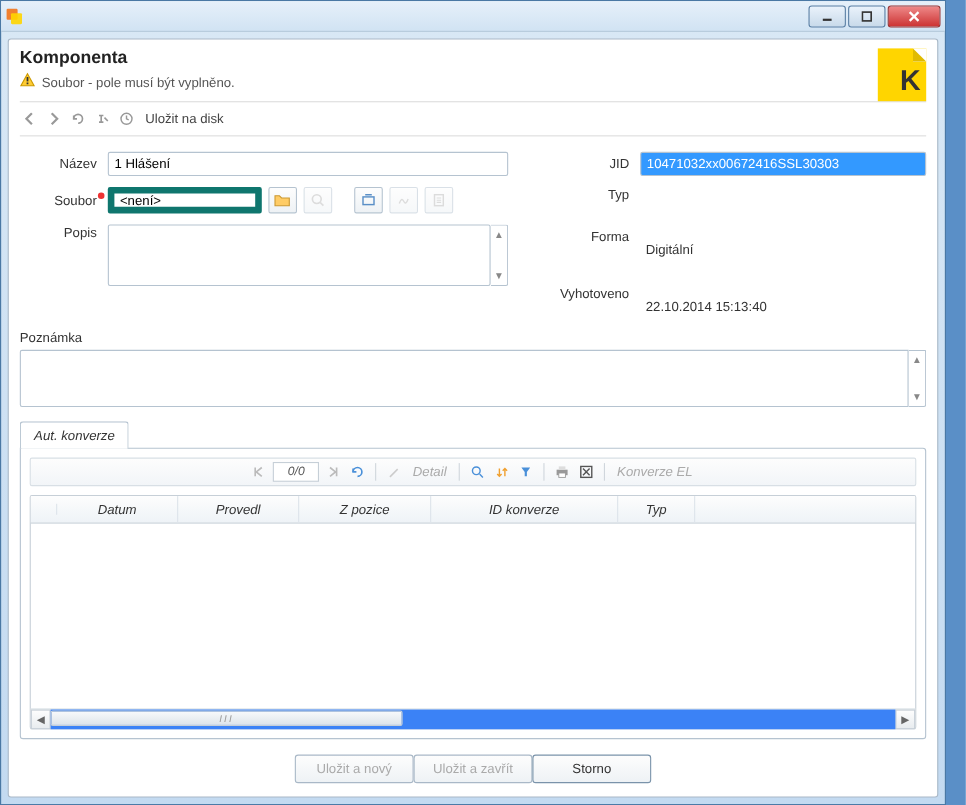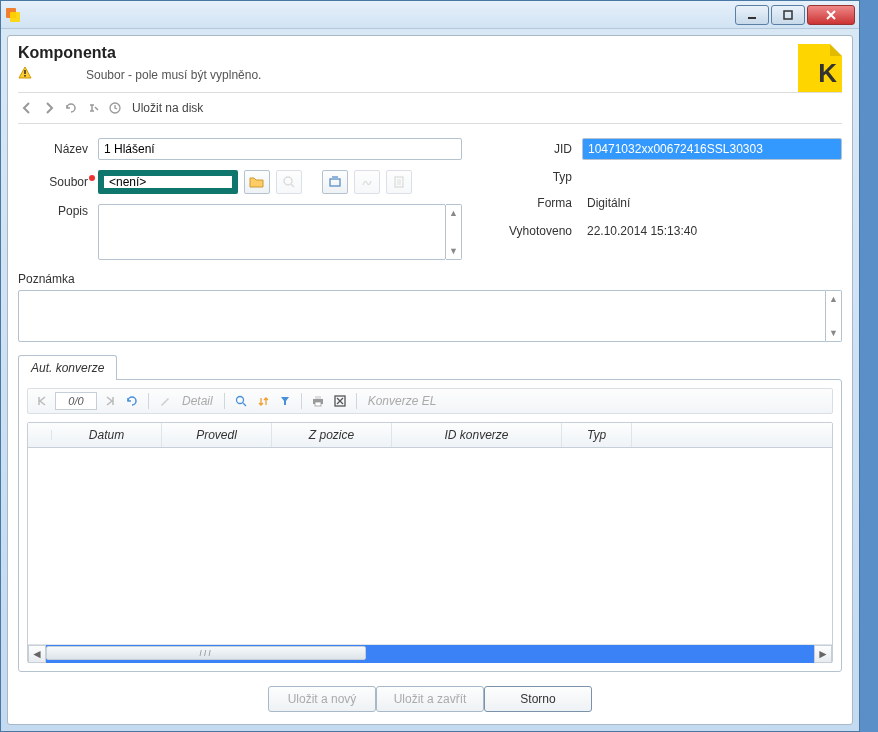--- a/index.html
+++ b/index.html
@@ -75,21 +75,20 @@
   font-weight: bold;
   color: #222;
   margin-bottom: 4px;
 }
 .warning-row {
   display: flex;
   align-items: center;
   color: #555;
   font-size: 12px;
   margin-bottom: 8px;
-  gap: 48px;
 }
 .warning-row .warn-icon {
   margin-right: 6px;
 }
 .k-badge {
   width: 44px;
   height: 48px;
   background: #ffd500;
   position: relative;
   display: flex;
@@ -231,20 +230,21 @@
   align-items: center;
   justify-content: center;
   color: #888;
   font-size: 9px;
   cursor: pointer;
 }
 .static-val {
   flex: 1;
   padding: 2px 5px;
   color: #333;
+  margin-top: 24px;
 }
 .select-wrap {
   flex: 1;
   height: 24px;
   border: 1px solid #b5c3d0;
   border-radius: 2px;
   background: linear-gradient(#fdfdfd, #f0f2f4);
   display: flex;
   align-items: center;
   padding: 0 6px;
@@ -312,20 +312,21 @@
 }
 .grid-toolbar {
   display: flex;
   align-items: center;
   gap: 4px;
   border: 1px solid #d8dfe5;
   background: linear-gradient(#fdfdfd, #f2f5f8);
   padding: 3px 5px;
   border-radius: 2px;
   margin-bottom: 8px;
+  justify-content: center;
 }
 .gt-icon {
   width: 18px;
   height: 18px;
   display: flex;
   align-items: center;
   justify-content: center;
   color: #888;
   cursor: pointer;
 }

